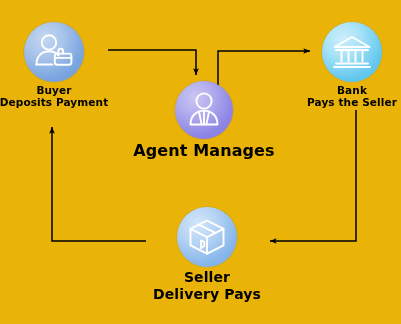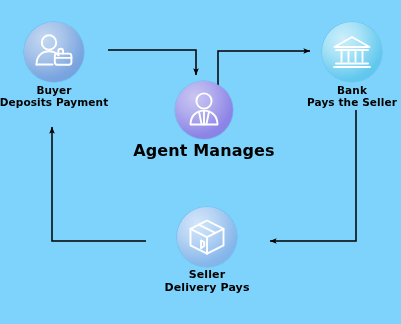--- a/index.html
+++ b/index.html
@@ -5,21 +5,21 @@
 <style>
   html, body {
     margin: 0;
     padding: 0;
     background: #ffffff;
   }
   #canvas {
     position: relative;
     width: 401px;
     height: 324px;
-    background: #7dd3fc;
+    background: #eab308;
     overflow: hidden;
     font-family: "DejaVu Sans", "Liberation Sans", sans-serif;
   }
   .arrow-layer {
     position: absolute;
     left: 0;
     top: 0;
     width: 401px;
     height: 324px;
   }
@@ -76,21 +76,21 @@
   }
   #node-bank .node-label { left: -80px; top: 32px; width: 160px; font-size: 10.5px; }
 
   
   #node-seller .node-circle {
     left: -30px; top: -30px; width: 60px; height: 60px;
     background:
       radial-gradient(circle at 34% 28%, #d3e6fa 0%, #b7d4f4 32%, #86b6ea 70%, #7aaee8 100%);
     box-shadow: 0 0 0 0.6px rgba(40,80,130,0.18);
   }
-  #node-seller .node-label { left: -80px; top: 32px; width: 160px; font-size: 11px; }
+  #node-seller .node-label { left: -80px; top: 32px; width: 160px; font-size: 14px; }
 
   .glyph { fill: none; stroke: #ffffff; stroke-width: 1.9; stroke-linecap: round; stroke-linejoin: round; }
 </style>
 </head>
 <body>
 
 <div id="canvas">
 
   <svg class="arrow-layer" viewBox="0 0 401 324" width="401" height="324" xmlns="http://www.w3.org/2000/svg">
     <defs>

